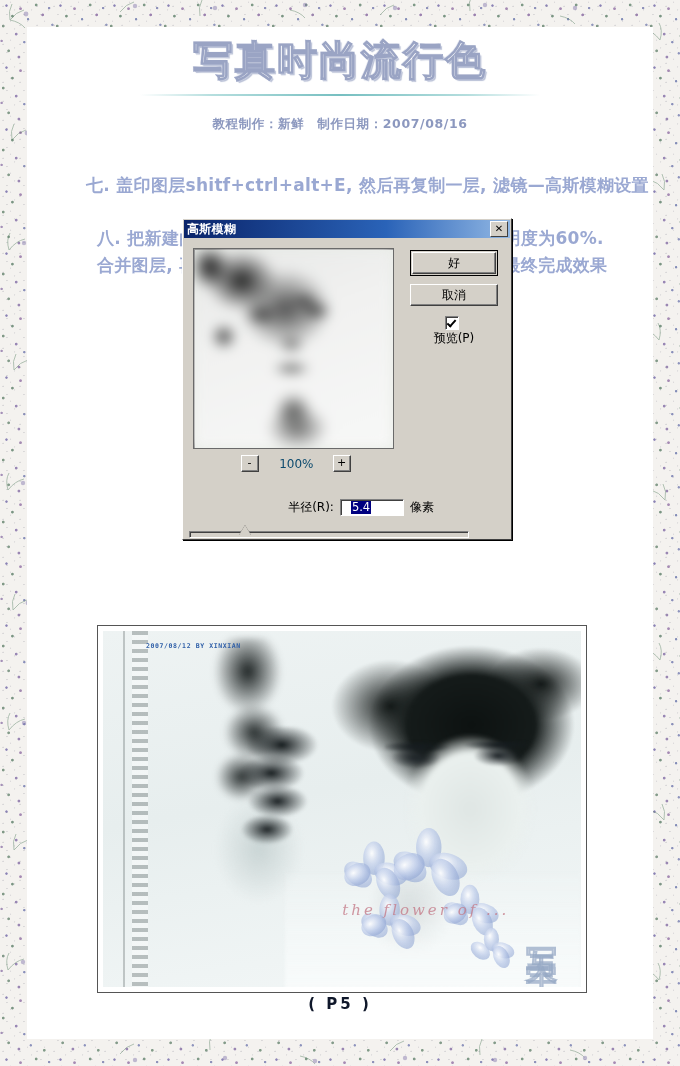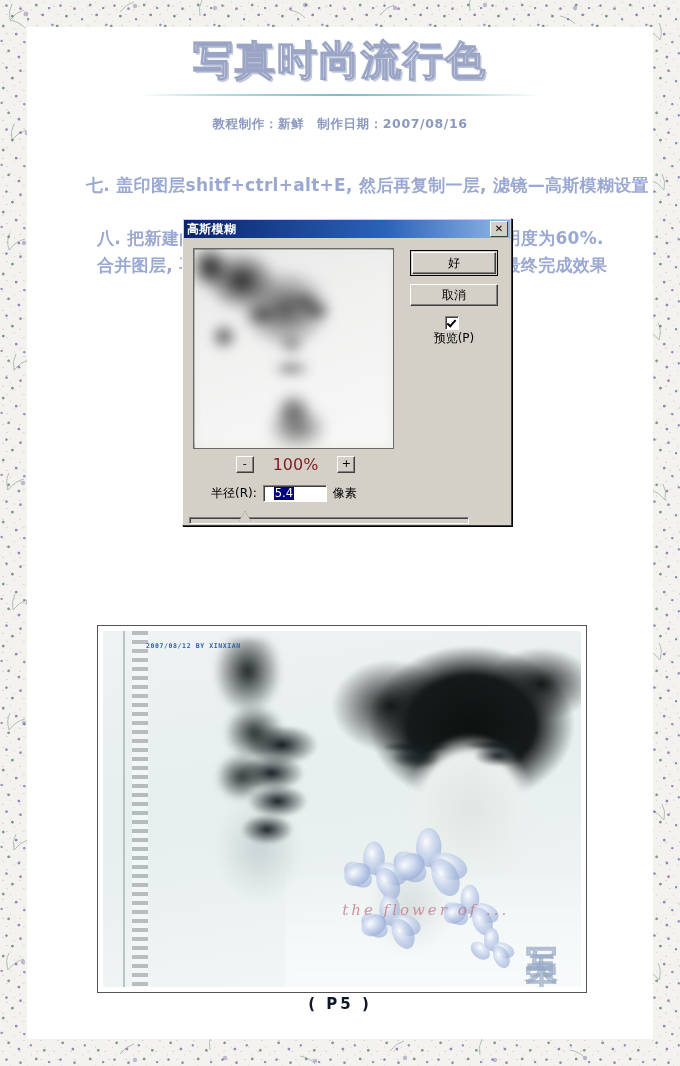--- a/index.html
+++ b/index.html
@@ -216,22 +216,22 @@
     border-right-color: #404040;
     border-bottom-color: #404040;
     box-shadow: inset -1px -1px 0 #808080;
     font-size: 11px;
     line-height: 13px;
     text-align: center;
     color: #000;
     font-family: "DejaVu Sans", sans-serif;
   }
   #zoom-level {
-    font-size: 16px;
-    color: #7f1d1d;
+    font-size: 12px;
+    color: #0c4a6e;
     min-width: 36px;
     text-align: right;
   }
 
   
   .dlg-btn {
     height: 20px;
     background: #d4d0c8;
     border: 1px solid #ffffff;
     border-right-color: #404040;
@@ -276,20 +276,22 @@
     width: 3px; height: 7px;
     border: solid #000;
     border-width: 0 2px 2px 0;
     transform: rotate(42deg);
   }
 
   
   #radius-row {
     display: flex;
     align-items: center;
+    justify-content: center;
+    margin-top: 16px;
     font-size: 12px;
     color: #000;
     padding-left: 28px;
   }
   #radius-input {
     width: 52px;
     height: 15px;
     background: #ffffff;
     border: 1px solid #808080;
     border-right-color: #ffffff;

